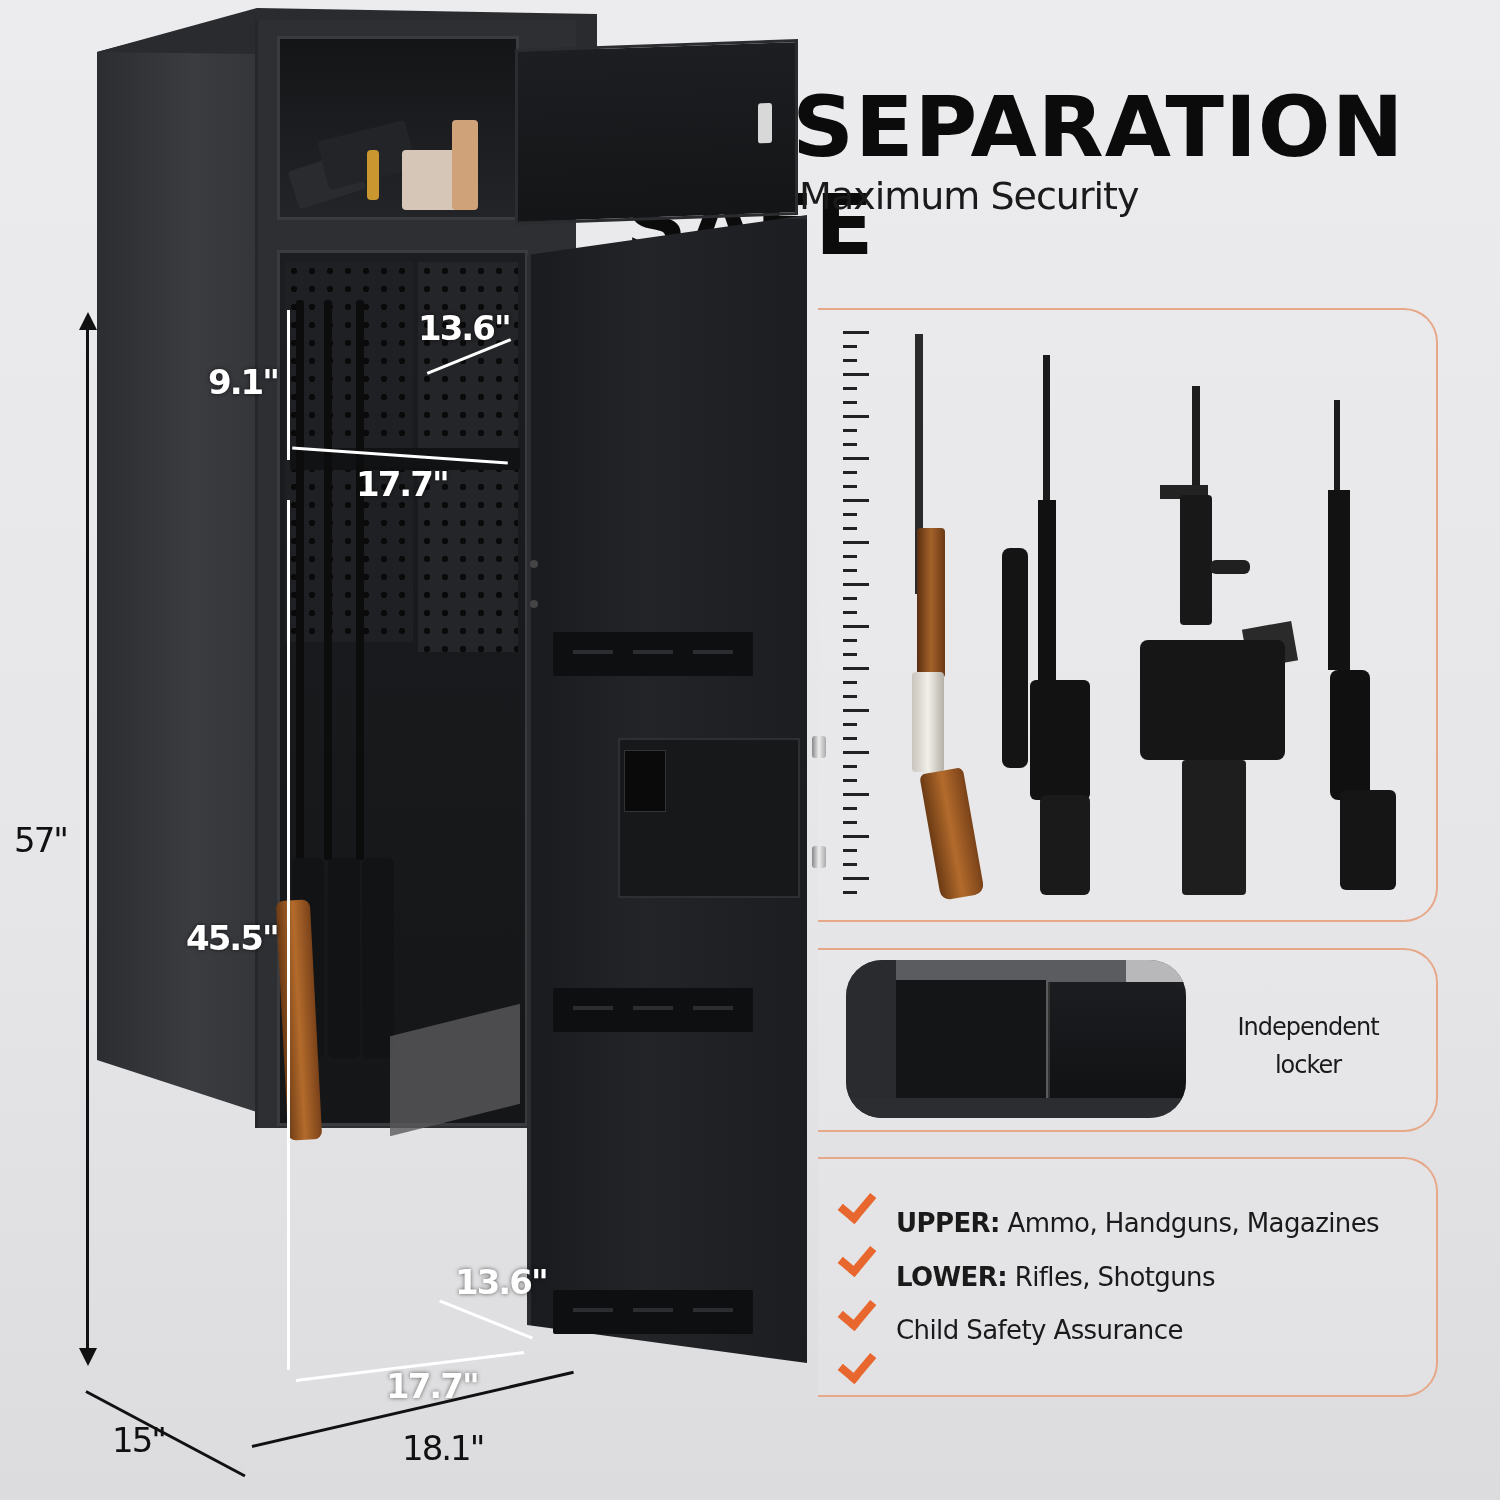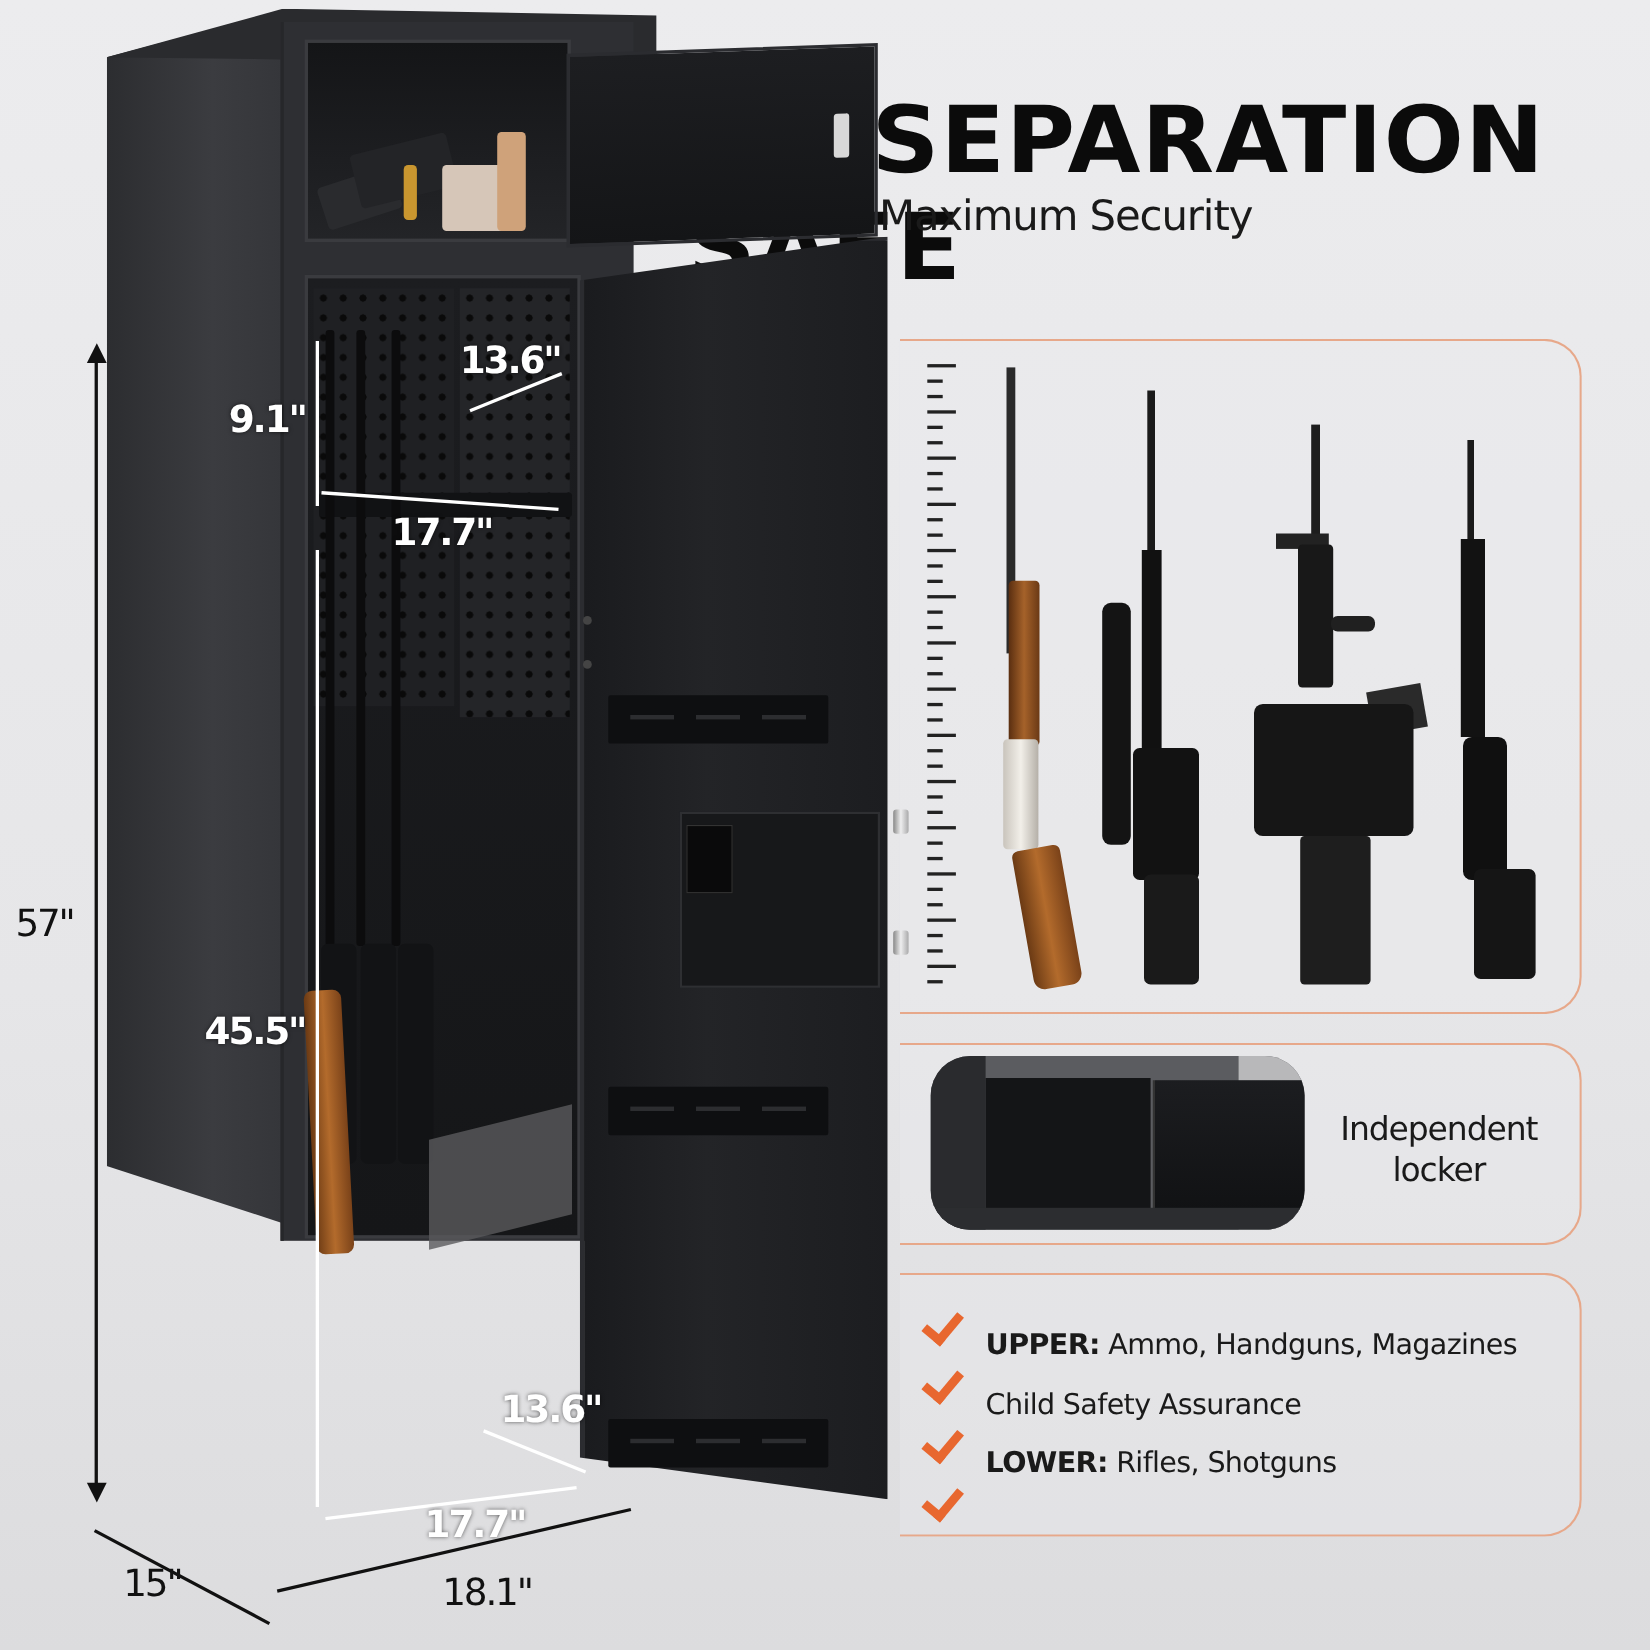--- a/index.html
+++ b/index.html
@@ -134,21 +134,21 @@
     border-radius:36px; overflow:hidden;
     background:#5b5c60;
   }
   .locker-photo .inner { position:absolute; left:50px; top:20px; width:150px; height:120px; background:#141517; }
   .locker-photo .door { position:absolute; left:202px; top:22px; width:140px; height:118px; background:linear-gradient(180deg,#1c1d20,#111214); border-left:2px solid #333; }
   .locker-photo .shelf { position:absolute; left:0; top:138px; width:340px; height:20px; background:#2c2d30; }
   .locker-photo .side { position:absolute; left:0; top:0; width:50px; height:158px; background:#2a2b2e; }
   .locker-photo .bg { position:absolute; right:0; top:0; width:60px; height:158px; background:#b8b8ba; }
   .locker-text {
     position:absolute; left:1190px; top:1008px; width:236px; text-align:center;
-    font-family:"DejaVu Sans", sans-serif; font-size:30px; line-height:38px; color:#1a1a1a;
+    font-family:"DejaVu Sans", sans-serif; font-size:24px; line-height:38px; color:#1a1a1a;
     letter-spacing:-1px;
   }
 
   .features { position:absolute; left:840px; top:1176px; width:600px; }
   .feature { position:relative; height:53.5px; display:flex; align-items:center; }
   .check { width:42px; height:36px; margin-right:14px; position:relative; }
   .check::before {
     content:""; position:absolute; left:6px; top:2px; width:14px; height:26px;
     border-right:8px solid #e8672f; border-bottom:8px solid #e8672f;
     transform:rotate(40deg);
@@ -322,22 +322,22 @@
 </div>
 
 <div class="panel panel-features"></div>
 <div class="features">
   <div class="feature">
     <span class="check"></span>
     <span class="feature-text"><b>UPPER:</b><span> Ammo, Handguns, Magazines</span></span>
   </div>
   <div class="feature">
     <span class="check"></span>
-    <span class="feature-text"><span>Child Safety Assurance</span></span>
+    <span class="feature-text"><b>LOWER:</b><span> Rifles, Shotguns</span></span>
   </div>
   <div class="feature">
     <span class="check"></span>
-    <span class="feature-text"><b>LOWER:</b><span> Rifles, Shotguns</span></span>
+    <span class="feature-text"><span>Child Safety Assurance</span></span>
   </div>
   <div class="feature">
     <span class="check"></span>
   </div>
 </div>
 
 </body></html>

